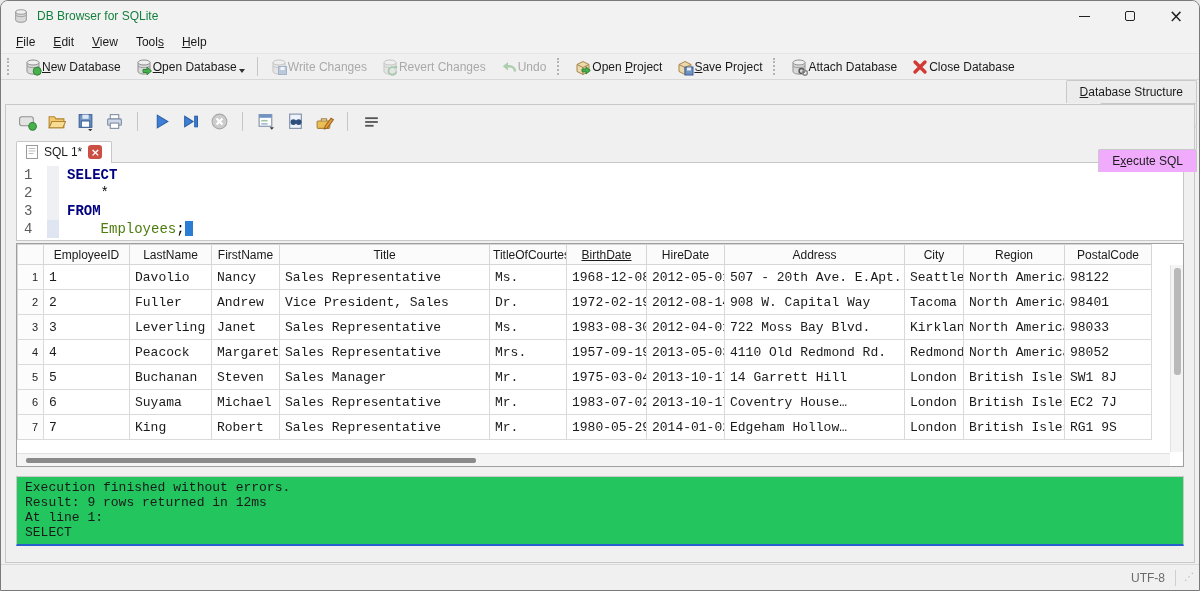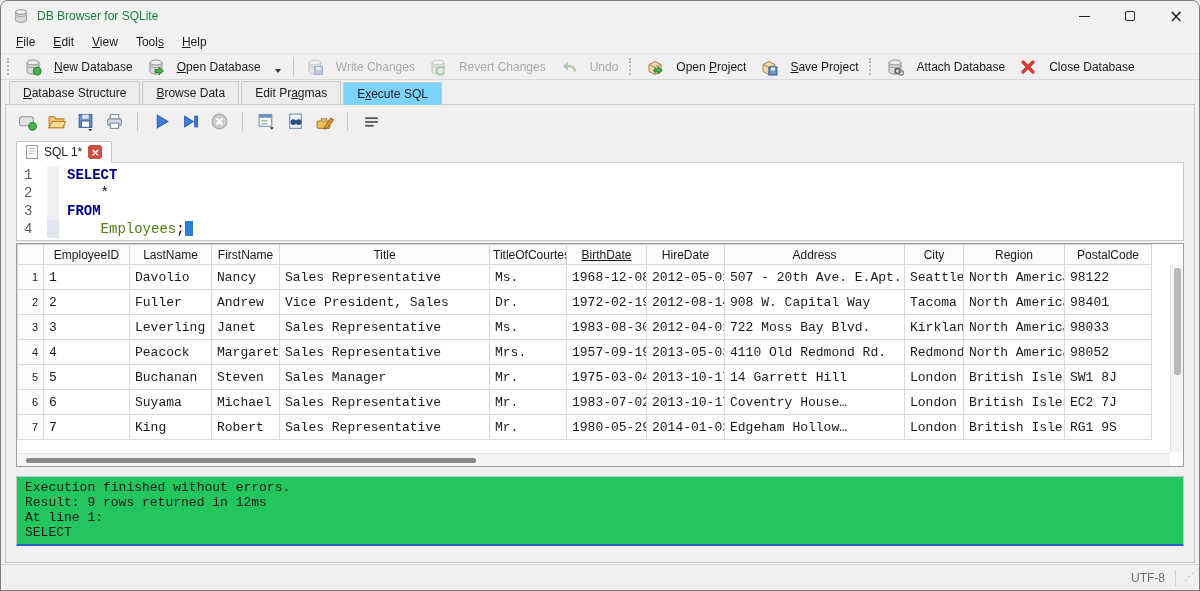--- a/index.html
+++ b/index.html
@@ -25,31 +25,31 @@
   .glyph-close { font-size:17px; line-height:1; color:#222; font-family:"DejaVu Sans",sans-serif; }
   
   .menubar { height:22px; display:flex; align-items:center; padding-left:6px; background:#f2f2f2; }
   .menuitem { padding:3px 9px; }
   .u { text-decoration:underline; }
   
   .toolbar { height:27px; display:flex; align-items:center; background:#f0f0f0;
              border-top:1px solid #e6e6e6; border-bottom:1px solid #d8d8d8; padding-left:2px; }
   .handle { width:5px; height:17px; border-left:2px dotted #b3b3b3; margin:0 5px 0 4px; }
   .tsep { width:1px; height:19px; background:#c6c6c6; margin:0 5px; }
-  .tbtn { display:flex; align-items:center; gap:12px; padding:2px 7px; white-space:nowrap; }
+  .tbtn { display:flex; align-items:center; gap:0; padding:2px 7px; white-space:nowrap; }
   .tbtn.disabled { color:#a9a9a9; }
   .tbtn.disabled svg { opacity:.45; }
   .ddcaret { width:0; height:0; border-left:3px solid transparent; border-right:3px solid transparent;
              border-top:4px solid #333; margin-left:2px; align-self:flex-end; margin-bottom:3px; }
   svg.i { display:block; }
   
-  .tabbar { height:24px; display:flex; align-items:flex-end; padding-left:8px; position:relative; }
+  .tabbar { height:24px; display:flex; align-items:flex-end; padding-left:8px; position:relative;flex-direction:column; }
   .mtab { padding:4px 13px 4px; border:1px solid #c8c8c8; border-bottom:none; background:#ececec;
           margin-right:2px; border-radius:2px 2px 0 0; position:relative; }
-  .mtab.active { background:#7dd3fc; z-index:3; margin-bottom:-1px; }
+  .mtab.active { background:#f0abfc; z-index:3; margin-bottom:-1px; }
   
   .panel { margin:0 4px; height:459px; border:1px solid #c8c8c8; background:#f0f0f0; position:relative; z-index:2; }
   
   .sqltoolbar { height:32px; display:flex; align-items:center; padding-left:10px; gap:7px; }
   .sibtn { width:22px; height:22px; display:flex; align-items:center; justify-content:center; }
   
   .sqltabs { height:25px; display:flex; align-items:flex-end; padding-left:10px; }
   .sqltab { background:#fff; border:1px solid #c8c8c8; border-bottom:none; border-radius:2px 2px 0 0;
             padding:3px 9px 4px; display:flex; align-items:center; gap:6px; margin-bottom:-1px; z-index:2; position:relative;}
   .sqltab-close { width:14px; height:14px; background:#cc4f44; border-radius:3px; color:#fff;

